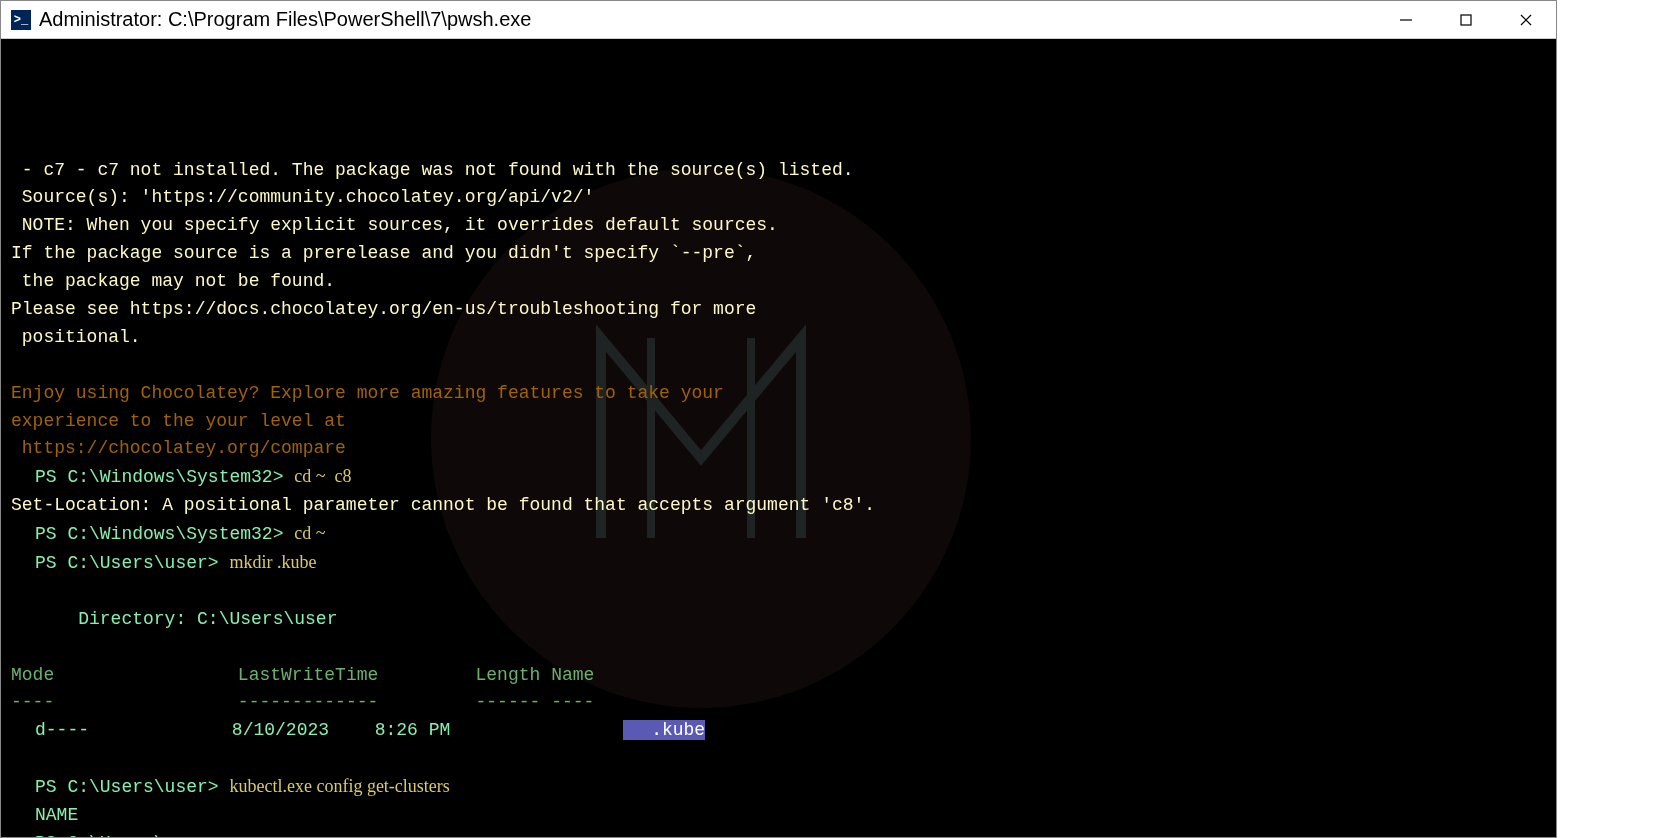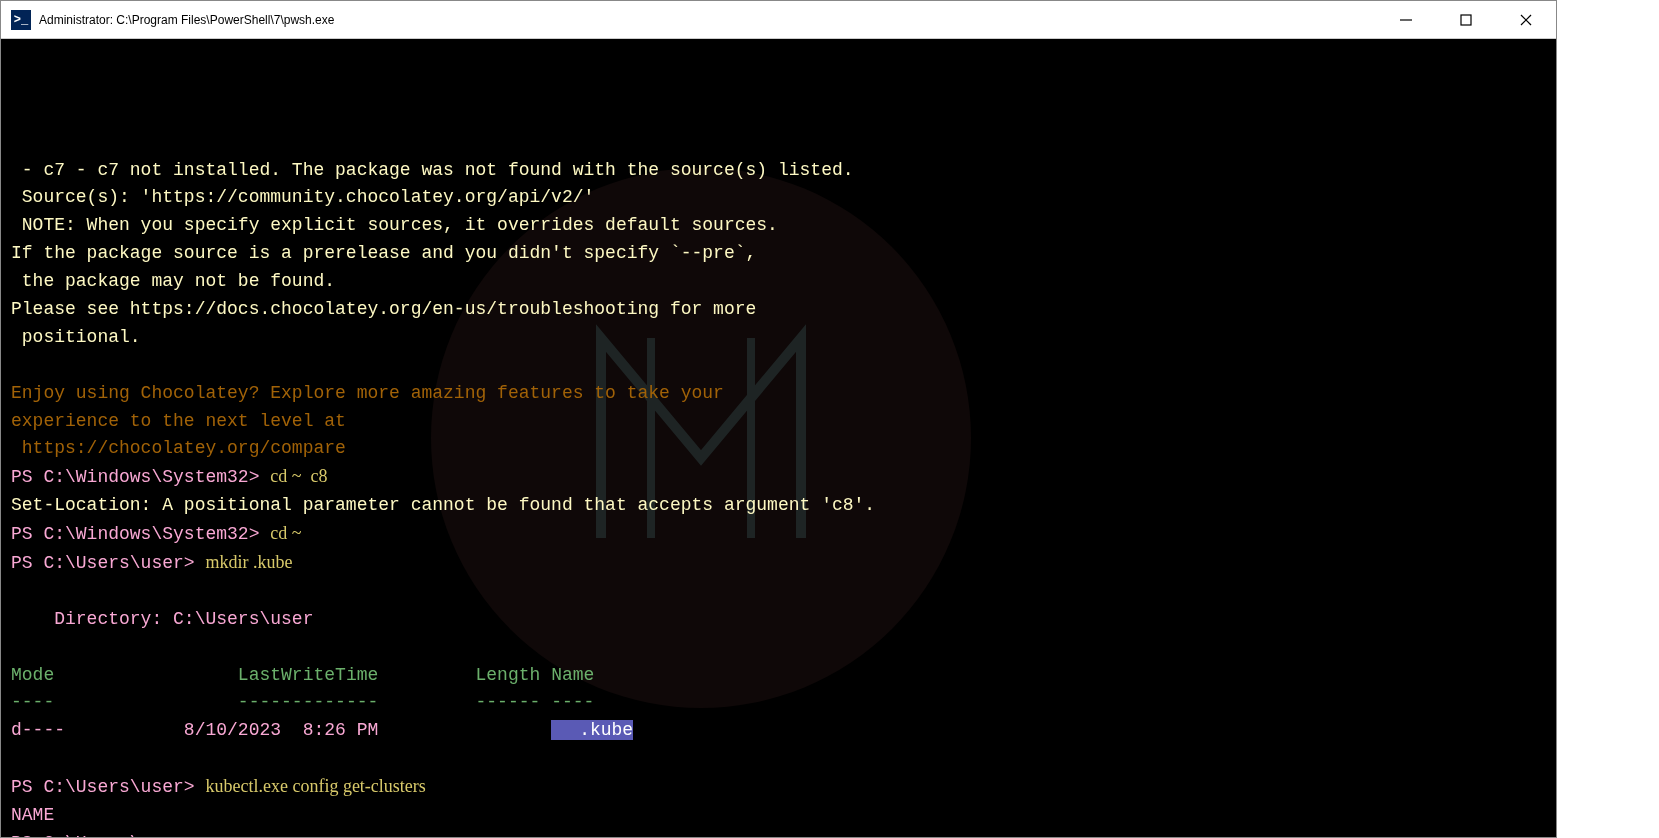--- a/index.html
+++ b/index.html
@@ -40,21 +40,21 @@
       display: inline-flex;
       align-items: center;
       justify-content: center;
       color: #fff;
       font-size: 12px;
       font-weight: bold;
     }
     .titlebar-title {
       color: #000;
       font-family: 'Segoe UI', Tahoma, sans-serif;
-      font-size: 12px;
+      font-size: 20px;
       flex: 1;
     }
     .titlebar-controls {
       display: flex;
       height: 100%;
     }
     .titlebar-btn {
       width: 60px;
       height: 100%;
       display: flex;
@@ -97,21 +97,21 @@
     }
     .watermark svg {
       opacity: 0.35;
     }
     .term-content {
       position: relative;
       z-index: 1;
     }
     .red { color: #fef9c3; }
     .magenta { color: #a16207; }
-    .white { color: #f9a8d4; }
+    .white { color: #86efac; margin-left: 24px; }
     .green { color: #6bb06b; text-align: center; }
     .yellow { color: #d8c96a; font-family: Liberation Serif, serif; }
     .folder-highlight {
       background: #5a5ab5;
       color: #fff;
       padding-left: 28px;
     }
   </style>
 </head>
 <body>
@@ -151,21 +151,21 @@
     <div class="term-content">
 <span class="red"> - c7 - c7 not installed. The package was not found with the source(s) listed.</span>
 <span class="red"> Source(s): 'https://community.chocolatey.org/api/v2/'</span>
 <span class="red"> NOTE: When you specify explicit sources, it overrides default sources.</span>
 <span class="red">If the package source is a prerelease and you didn't specify `--pre`,</span>
 <span class="red"> the package may not be found.</span>
 <span class="red">Please see https://docs.chocolatey.org/en-us/troubleshooting for more</span>
 <span class="red"> positional.</span>
 
 <span class="magenta">Enjoy using Chocolatey? Explore more amazing features to take your</span>
-<span class="magenta">experience to the next level at</span>
+<span class="magenta">experience to the your level at</span>
 <span class="magenta"> https://chocolatey.org/compare</span>
 <span class="white">PS C:\Windows\System32&gt; </span><span class="yellow">cd ~  c8</span>
 <span class="red">Set-Location: A positional parameter cannot be found that accepts argument 'c8'.</span>
 <span class="white">PS C:\Windows\System32&gt; </span><span class="yellow">cd ~</span>
 <span class="white">PS C:\Users\user&gt; </span><span class="yellow">mkdir .kube</span>
 
 <span class="white">    Directory: C:\Users\user</span>
 
 <span class="green">Mode</span><span class="green">                 </span><span class="green">LastWriteTime</span><span class="green">         </span><span class="green">Length</span><span class="green"> </span><span class="green">Name</span>
 <span class="green">----</span><span class="green">                 </span><span class="green">-------------</span><span class="green">         </span><span class="green">------</span><span class="green"> </span><span class="green">----</span>

